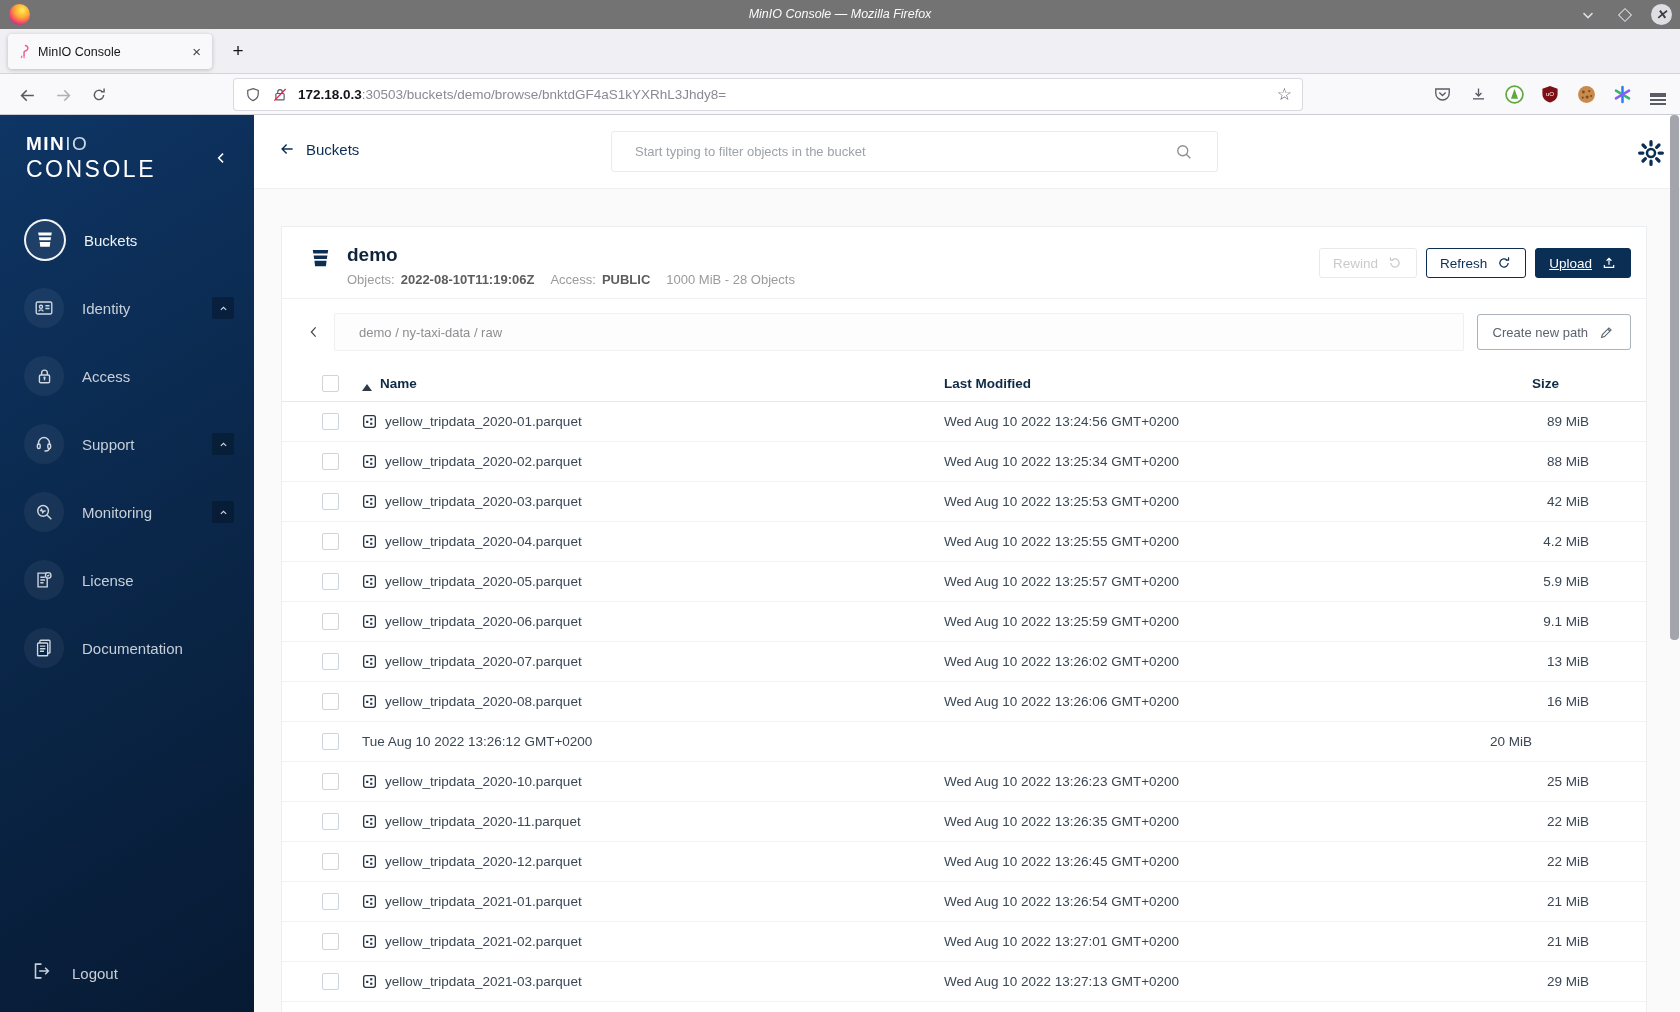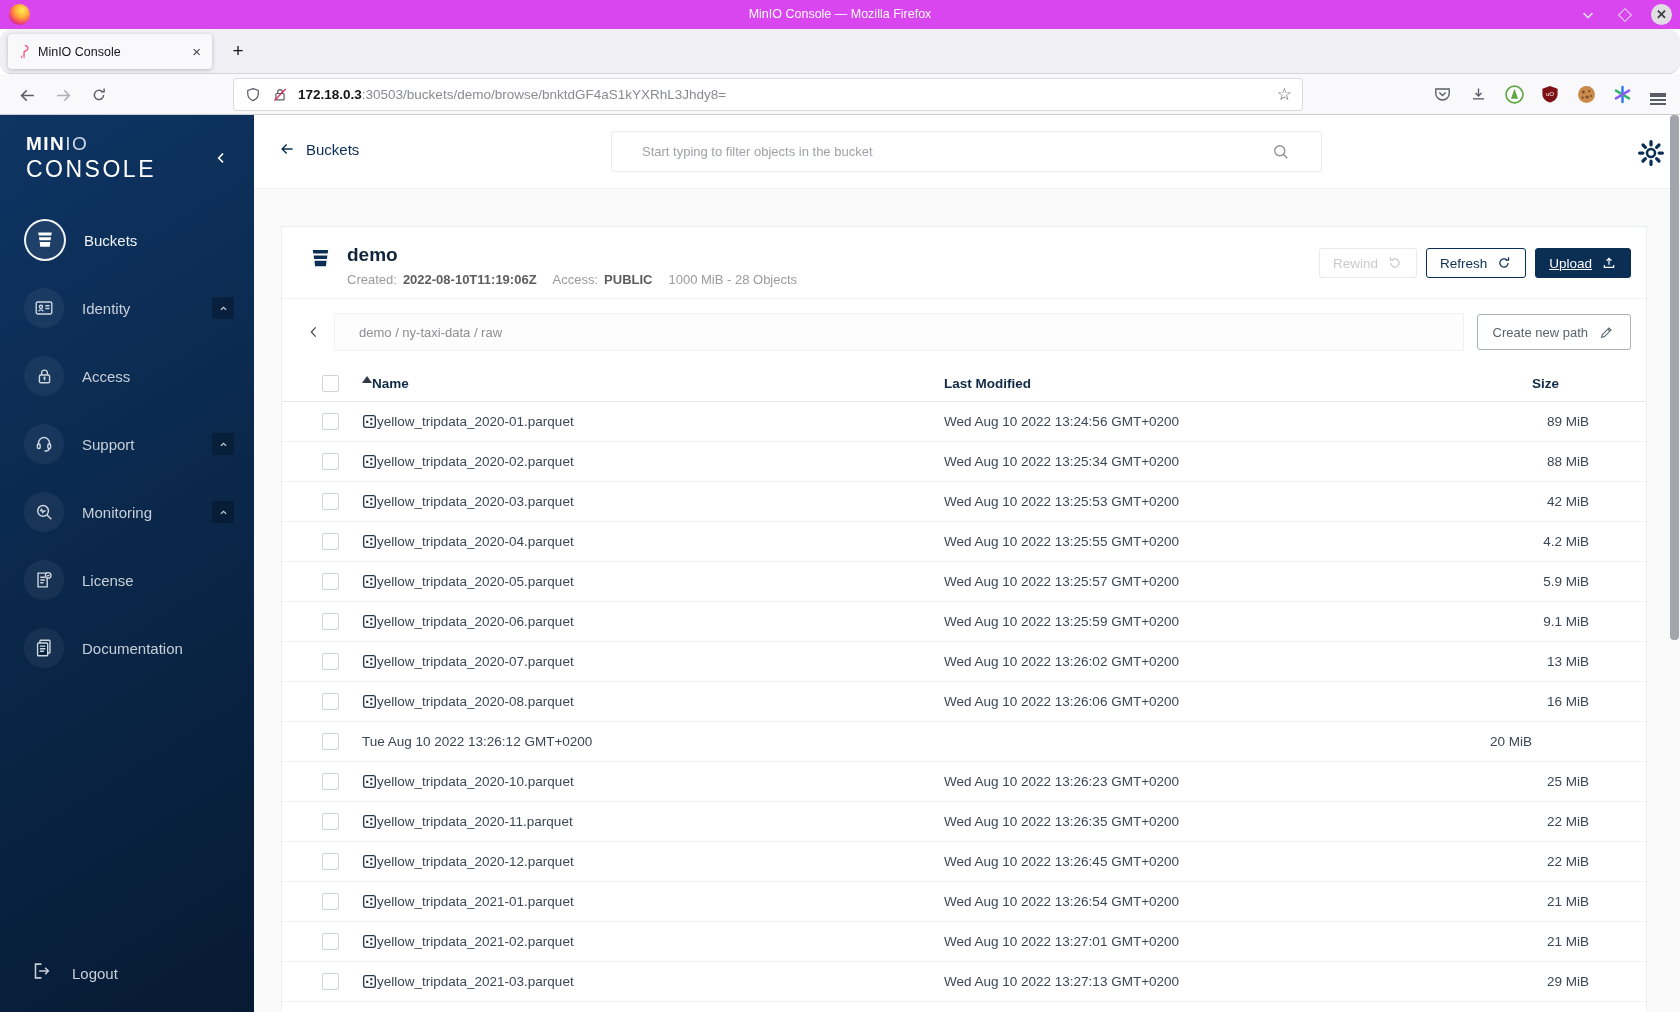--- a/index.html
+++ b/index.html
@@ -1,30 +1,30 @@
 <!DOCTYPE html>
 <html><head>
 <meta charset="utf-8">
 <style>
   * { margin:0; padding:0; box-sizing:border-box; }
   html,body { width:1680px; height:1012px; overflow:hidden; font-family:"Liberation Sans", sans-serif; background:#fff; }
   body { position:relative; }
   svg { display:block; }
 
   
-  .titlebar { position:absolute; top:0; left:0; right:0; height:29px; background:#d946ef; }
+  .titlebar { position:absolute; top:0; left:0; right:0; height:29px; background:#737373;font-style:italic; }
   .titlebar-title { position:absolute; left:0; right:0; top:0; line-height:29px; text-align:center; font-size:12.5px; color:#fbfbfe; }
   .ff-logo { position:absolute; left:9px; top:4px; width:21px; height:21px; border-radius:50%;
     background:radial-gradient(circle at 62% 30%, #ffe14d 8%, #ffa436 38%, #f0446b 66%, #9b1cae 92%); }
   .win-controls { position:absolute; right:8px; top:0; height:29px; display:flex; align-items:center; gap:15px; }
   .win-btn { width:22px; height:22px; display:flex; align-items:center; justify-content:center; }
   .win-diamond { width:10px; height:10px; border:1.6px solid #dcdce1; transform:rotate(45deg); }
   .win-close { width:21px; height:21px; border-radius:50%; background:#dfdfe3; color:#3c3c43; font-size:13px; line-height:21px; text-align:center; font-weight:700; }
 
-  .tabbar { position:absolute; top:29px; left:0; right:0; height:45px; background:#f0f0f4; border-bottom:1px solid #d4d4da;border-radius:12px; }
+  .tabbar { position:absolute; top:29px; left:0; right:0; height:45px; background:#f0f0f4; border-bottom:1px solid #d4d4da; }
   .tab { position:absolute; left:8px; top:5px; width:204px; height:35px; background:#f9f9fb; border-radius:4px;
     box-shadow:0 1px 4px rgba(0,0,0,.22); display:flex; align-items:center; padding:0 9px; }
   .tab-title { flex:1; font-size:12.5px; color:#15141a; margin-left:8px; white-space:nowrap; overflow:hidden; }
   .tab-close { color:#45454e; font-size:15px; padding:0 2px; }
   .newtab-btn { position:absolute; left:224px; top:9px; width:28px; height:28px; text-align:center; line-height:26px; font-size:19px; color:#15141a; border-radius:4px; }
 
   .toolbar { position:absolute; top:74px; left:0; right:0; height:41px; background:#f9f9fb; border-bottom:1px solid #ccccd2; }
   .nav-btn { position:absolute; top:8px; width:26px; height:26px; display:flex; align-items:center; justify-content:center; }
   .urlbar { position:absolute; left:234px; top:5px; width:1068px; height:31px; background:#fff; border-radius:3px;
     box-shadow:0 0 0 1px #d9d9df; display:flex; align-items:center; padding:0 10px; }
@@ -55,22 +55,22 @@
   .nav-item.active .nav-label { color:#eef2f6; }
   .nav-caret { position:absolute; right:20px; width:22px; height:22px; border-radius:2px; background:rgba(4,12,24,.35);
     display:none; align-items:center; justify-content:center; }
   .nav-caret.visible { display:flex; }
   .logout-item { position:absolute; left:30px; bottom:30px; display:flex; align-items:flex-end; gap:20px; color:#c7cfd9; cursor:pointer; }
   .logout-label { font-size:15px; }
 
   .main { position:absolute; left:254px; right:0; top:0; bottom:0; }
   .topbar { position:absolute; top:0; left:0; right:0; height:73px; background:#fff; }
   .back-link { position:absolute; left:24px; top:25px; display:flex; align-items:center; gap:10px; color:#0b2e55; font-size:15px; cursor:pointer; }
-  .searchbox { position:absolute; left:357px; top:16px; width:711px; height:41px; border:1px solid #eaeaef; border-radius:3px;
-    background:#fff; display:flex; align-items:center; padding:0 30px;justify-content:space-between; }
+  .searchbox { position:absolute; left:357px; top:16px; width:607px; height:41px; border:1px solid #eaeaef; border-radius:3px;
+    background:#fff; display:flex; align-items:center; padding:0 23px;justify-content:space-between; }
   .searchbox input { flex:1; border:0; outline:0; font-size:13px; color:#333; background:transparent; font-family:"Liberation Sans", sans-serif; }
   .searchbox input::placeholder { color:#9da2a8; }
   .gear-btn { position:absolute; left:1382px; top:23px; width:30px; height:30px; color:#0b2e55; }
 
   .content { position:absolute; top:73px; left:0; right:0; bottom:0; background:#fafafa; border-top:1px solid #f0f0f0; }
   .panel { position:absolute; left:27px; top:37px; width:1366px; bottom:-6px; background:#fff; border:1px solid #eceff1; border-bottom:0; overflow:hidden; }
 
   .bucket-head { height:71px; display:flex; align-items:flex-start; padding:17px 15px 0 26px; }
   .bucket-glyph { margin-top:2px; }
   .bucket-titles { margin-left:14px; }
@@ -90,21 +90,21 @@
   .chev-left-btn { width:28px; height:28px; display:flex; align-items:center; justify-content:center; color:#444; cursor:pointer; }
   .crumb-box { flex:1; height:38px; border:1px solid #f0f0f2; background:#fdfdfd; border-radius:2px;
     display:flex; align-items:center; padding:0 24px; margin-left:6px; font-size:13px; color:#8e8e93; }
   .create-btn { margin-left:13px; height:36px; border:1px solid #aab3bb; border-radius:3px; background:#fff;
     color:#5a646e; font-size:13px; display:flex; align-items:center; gap:10px; padding:0 15px; cursor:pointer; }
 
   .trow { display:grid; grid-template-columns:40px 582px 588px 1fr; align-items:center; padding:0 57px 0 40px; height:40px;
     border-bottom:1px solid #f3f3f5; font-size:13.5px; color:#3a4754; }
   .thead { height:37px; font-weight:700; color:#0f2a45; border-bottom:1px solid #e8e8ea; }
   .checkbox { width:17px; height:17px; border:1px solid #cfd4d9; border-radius:2px; background:#fff; cursor:pointer; }
-  .name-cell { display:flex; align-items:flex-start; gap:0; }
+  .name-cell { display:flex; align-items:flex-end; gap:8px; }
   .sort-asc { width:0; height:0; border-left:5px solid transparent; border-right:5px solid transparent; border-bottom:7px solid #2f3a46; }
   .size-cell { justify-self:end; }
   .thead .size-cell { padding-right:40px; }
   .obj-name, .obj-date { white-space:nowrap; }
 
   .page-scrollbar { position:absolute; left:1670px; top:115px; width:9px; height:525px; background:#a4a4ac; border-radius:4px; }
 </style>
 </head>
 <body>
 
@@ -430,21 +430,21 @@
                 <g fill="#0b2e55">
                   <path d="M4.6 3.8h14.8l-.5 3.4H5.1z"></path>
                   <path d="M5.4 9h13.2l-.5 3.4H5.9z"></path>
                   <path d="M6.2 14.2h11.6l-.6 5.2H6.8z"></path>
                 </g>
               </svg>
           </span>
           <div class="bucket-titles">
             <div class="bucket-name">demo</div>
             <div class="bucket-meta">
-              <span>Created:</span>
+              <span>Objects:</span>
               <span class="strong">2022-08-10T11:19:06Z</span>
               <span class="meta-gap">Access:</span>
               <span class="strong">PUBLIC</span>
               <span class="meta-gap">1000 MiB - 28 Objects</span>
             </div>
           </div>
           <div class="head-buttons">
             <div class="btn btn-rewind">
               <span>Rewind</span>
               <span>

